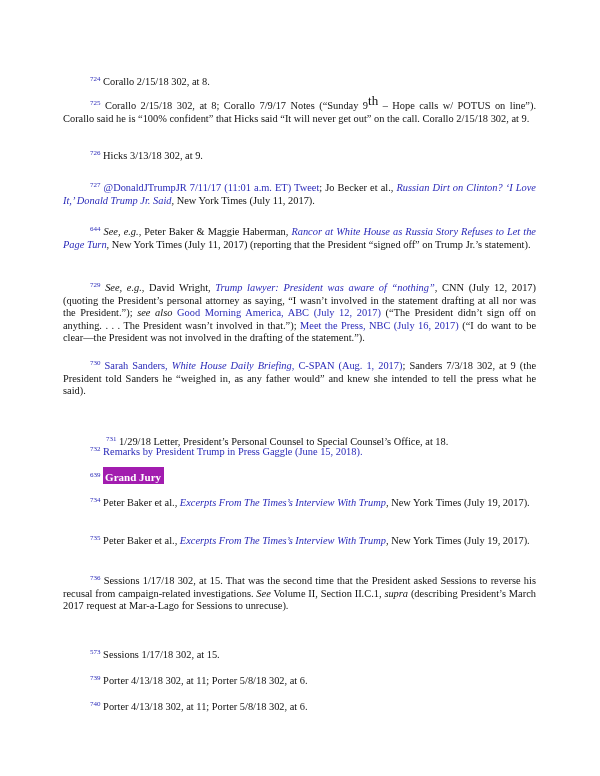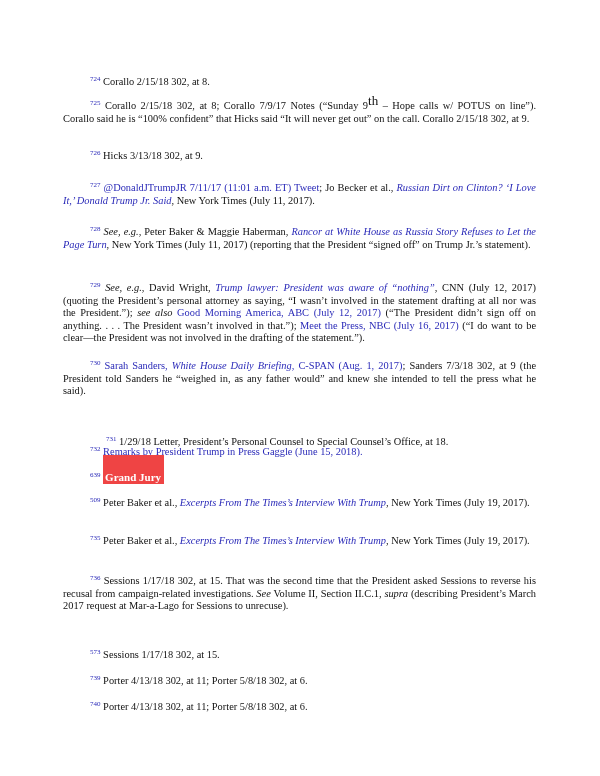--- a/index.html
+++ b/index.html
@@ -4,49 +4,49 @@
 <style>
   html, body { margin: 0; padding: 0; background: #ffffff; }
   body { width: 600px; height: 776px; position: relative; overflow: hidden;
          font-family: "Liberation Serif", serif; color: #111; }
   .page { position: absolute; left: 0; top: 0; width: 600px; height: 552px; }
   .fn { position: absolute; left: 63px; width: 473px; font-size: 10.4px; line-height: 12.6px;
         text-align: justify; text-indent: 27px; }
   .fn sup { font-size: 7px; color: #2a2ab8; vertical-align: 4px; line-height: 0; }
   .link { color: #2a2ab8; }
   .it { font-style: italic; }
-  .redact { background: #ef4444; color: #fff; font-weight: bold; padding: 16px 3px 1px 2px; font-size: 11px; }
+  .redact { background: #a21caf; color: #fff; font-weight: bold; padding: 4px 3px 1px 2px; font-size: 11px; }
   .th { font-size: 13px; vertical-align: 4px; line-height: 0; }
 </style>
 </head>
 <body>
 
 <div class="page">
 
   <p class="fn" style="top:66px"><sup>724</sup> <span>Corallo 2/15/18 302, at 8.</span></p>
 
   <p class="fn" style="top:100px; margin:0"><sup>725</sup> <span>Corallo 2/15/18 302, at 8; Corallo 7/9/17 Notes (“Sunday 9</span><span class="th">th</span><span> – Hope calls w/ POTUS on line”). Corallo said he is “100% confident” that Hicks said “It will never get out” on the call. Corallo 2/15/18 302, at 9.</span></p>
 
   <p class="fn" style="top:150px; margin:0"><sup>726</sup> <span>Hicks 3/13/18 302, at 9.</span></p>
 
   <p class="fn" style="top:182px; margin:0"><sup>727</sup> <span class="link">@DonaldJTrumpJR 7/11/17 (11:01 a.m. ET) Tweet</span><span>; Jo Becker et al., </span><span class="link it">Russian Dirt on Clinton? ‘I Love It,’ Donald Trump Jr. Said</span><span>, New York Times (July 11, 2017).</span></p>
 
-  <p class="fn" style="top:226px; margin:0"><sup>728</sup> <span class="it">See, e.g.</span><span>, Peter Baker &amp; Maggie Haberman, </span><span class="link it">Rancor at White House as Russia Story Refuses to Let the Page Turn</span><span>, New York Times (July 11, 2017) (reporting that the President “signed off” on Trump Jr.’s statement).</span></p>
+  <p class="fn" style="top:226px; margin:0"><sup>644</sup> <span class="it">See, e.g.</span><span>, Peter Baker &amp; Maggie Haberman, </span><span class="link it">Rancor at White House as Russia Story Refuses to Let the Page Turn</span><span>, New York Times (July 11, 2017) (reporting that the President “signed off” on Trump Jr.’s statement).</span></p>
 
   <p class="fn" style="top:282px; margin:0"><sup>729</sup> <span class="it">See, e.g.</span><span>, David Wright, </span><span class="link it">Trump lawyer: President was aware of “nothing”</span><span>, CNN (July 12, 2017) (quoting the President’s personal attorney as saying, “I wasn’t involved in the statement drafting at all nor was the President.”); </span><span class="it">see also</span><span class="link"> Good Morning America, ABC (July 12, 2017)</span><span> (“The President didn’t sign off on anything. . . . The President wasn’t involved in that.”); </span><span class="link">Meet the Press, NBC (July 16, 2017)</span><span> (“I do want to be clear—the President was not involved in the drafting of the statement.”).</span></p>
 
   <p class="fn" style="top:360px; margin:0"><sup>730</sup> <span class="link"><span>Sarah Sanders, </span><span class="it">White House Daily Briefing</span><span>, C-SPAN (Aug. 1, 2017)</span></span><span>; Sanders 7/3/18 302, at 9 (the President told Sanders he “weighed in, as any father would” and knew she intended to tell the press what he said).</span></p>
 
   <p class="fn" style="top:420px; margin:16px"><sup>731</sup> <span>1/29/18 Letter, President’s Personal Counsel to Special Counsel’s Office, at 18.</span></p>
 
   <p class="fn" style="top:446px; margin:0"><sup>732</sup> <span class="link">Remarks by President Trump in Press Gaggle (June 15, 2018).</span></p>
 
   <p class="fn" style="top:471px; margin:0"><sup>639</sup> <span class="redact">Grand Jury</span></p>
 
-  <p class="fn" style="top:497px; margin:0"><sup>509</sup> <span>Peter Baker et al., </span><span class="link it">Excerpts From The Times’s Interview With Trump</span><span>, New York Times (July 19, 2017).</span></p>
+  <p class="fn" style="top:497px; margin:0"><sup>734</sup> <span>Peter Baker et al., </span><span class="link it">Excerpts From The Times’s Interview With Trump</span><span>, New York Times (July 19, 2017).</span></p>
 
   <p class="fn" style="top:535px; margin:0"><sup>735</sup> <span>Peter Baker et al., </span><span class="link it">Excerpts From The Times’s Interview With Trump</span><span>, New York Times (July 19, 2017).</span></p>
 
   <p class="fn" style="top:575px; margin:0"><sup>736</sup> <span>Sessions 1/17/18 302, at 15. That was the second time that the President asked Sessions to reverse his recusal from campaign-related investigations. </span><span class="it">See</span><span> Volume II, Section II.C.1, </span><span class="it">supra</span><span> (describing President’s March 2017 request at Mar-a-Lago for Sessions to unrecuse).</span></p>
 
 
   <p class="fn" style="top:649px; margin:0"><sup>573</sup> <span>Sessions 1/17/18 302, at 15.</span></p>
 
   <p class="fn" style="top:675px; margin:0"><sup>739</sup> <span>Porter 4/13/18 302, at 11; Porter 5/8/18 302, at 6.</span></p>
 

